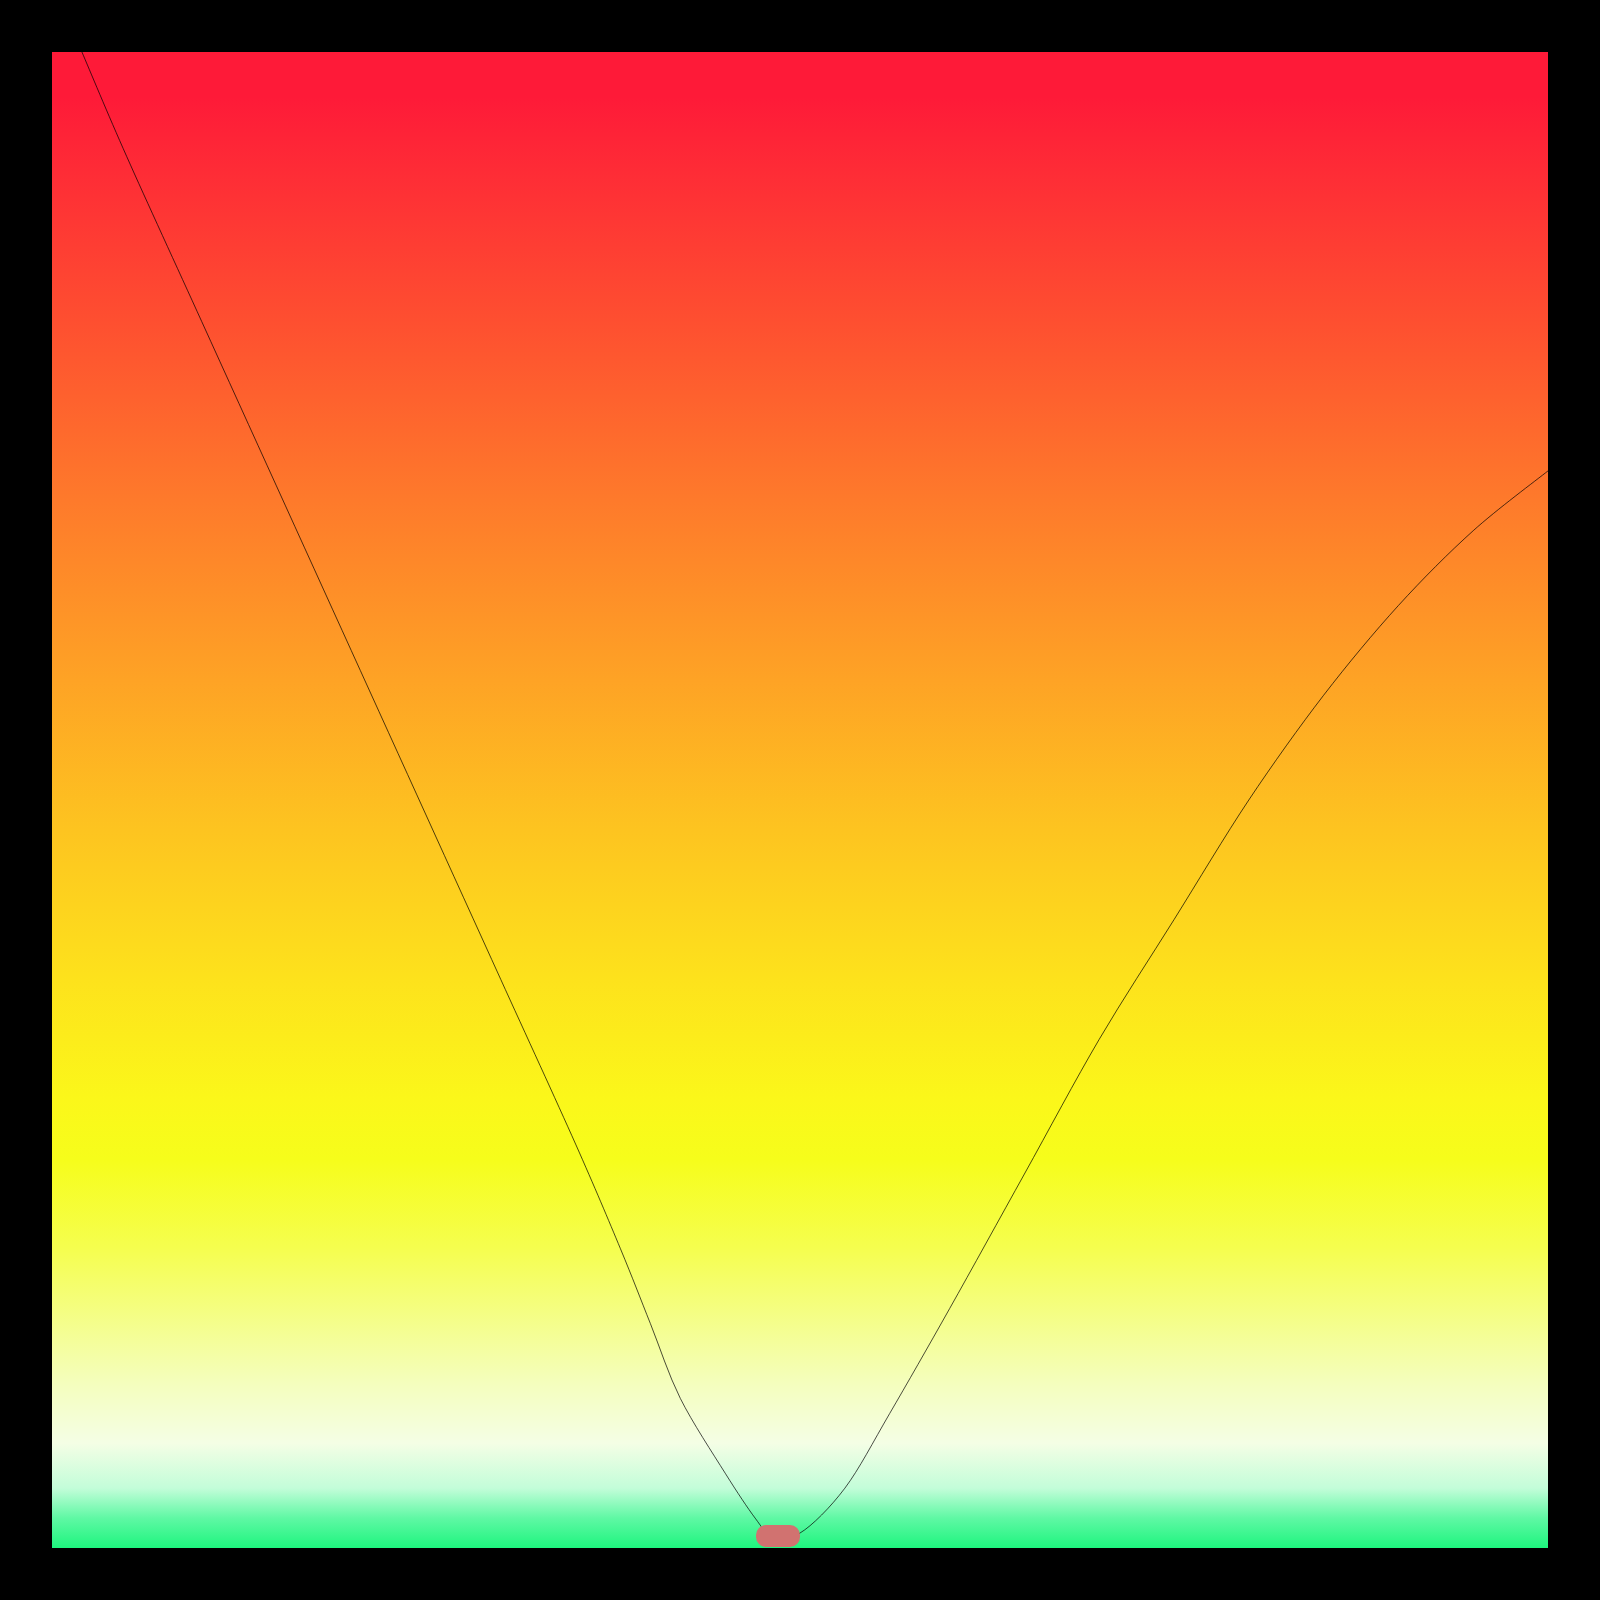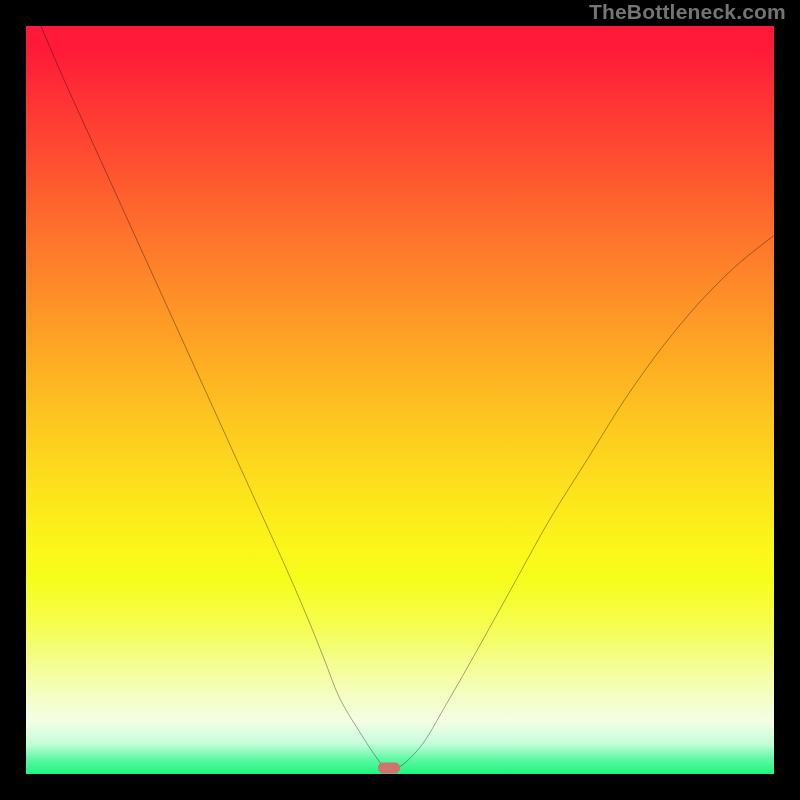--- a/index.html
+++ b/index.html
@@ -71,14 +71,13 @@
 <body>
 <div class="wrap">
 
   <div class="plot">
     <svg class="curve" viewBox="0 0 100 100" preserveAspectRatio="none">
       <path id="curve-path" d="M 2 0 C 2.48 1.12 3.7199999999999998 4.12 5 7 C 6.28 9.879999999999999 8.4 14.48 10 18 C 11.6 21.52 13.4 25.48 15 29 C 16.6 32.52 18.4 36.48 20 40 C 21.6 43.52 23.4 47.48 25 51 C 26.6 54.52 28.4 58.48 30 62 C 31.6 65.52 33.72 70.12 35 73 C 36.28 75.88 37.2 78.08 38 80 C 38.8 81.92 39.36 83.4 40 85 C 40.64 86.6 41.2 88.4 42 90 C 42.8 91.6 44.2 93.72 45 95 C 45.8 96.28 46.52 97.36 47 98 C 47.48 98.64 47.52 98.84 48 99 C 48.48 99.16 49.2 99.48 50 99 C 50.8 98.52 52.04 97.28 53 96 C 53.96 94.72 54.88000000000001 92.92 56.00000000000001 91 C 57.120000000000005 89.08 58.56 86.56 60 84 C 61.44 81.44 63.4 77.88 65 75 C 66.6 72.12 68.4 68.72 70 66 C 71.6 63.28 73.4 60.56 75 58 C 76.6 55.44 78.4 52.4 80 50 C 81.6 47.6 83.4 45.080000000000005 85 43.00000000000001 C 86.6 40.92000000000001 88.4 38.76 90 37 C 91.6 35.24 93.4 33.44 95 32 C 96.6 30.56 99.2 28.64 100 28" fill="none" stroke="#000000" stroke-width="0.35" vector-effect="non-scaling-stroke" stroke-linecap="round" stroke-linejoin="round"></path>
     </svg>
     <div id="marker" class="marker" style="left: 48.5%; top: 99.2%; background: rgb(209, 114, 112);"></div>
   </div>
 
-  <div class="watermark">TheBottleneck.com</div>
 </div>
 
 </body></html>

